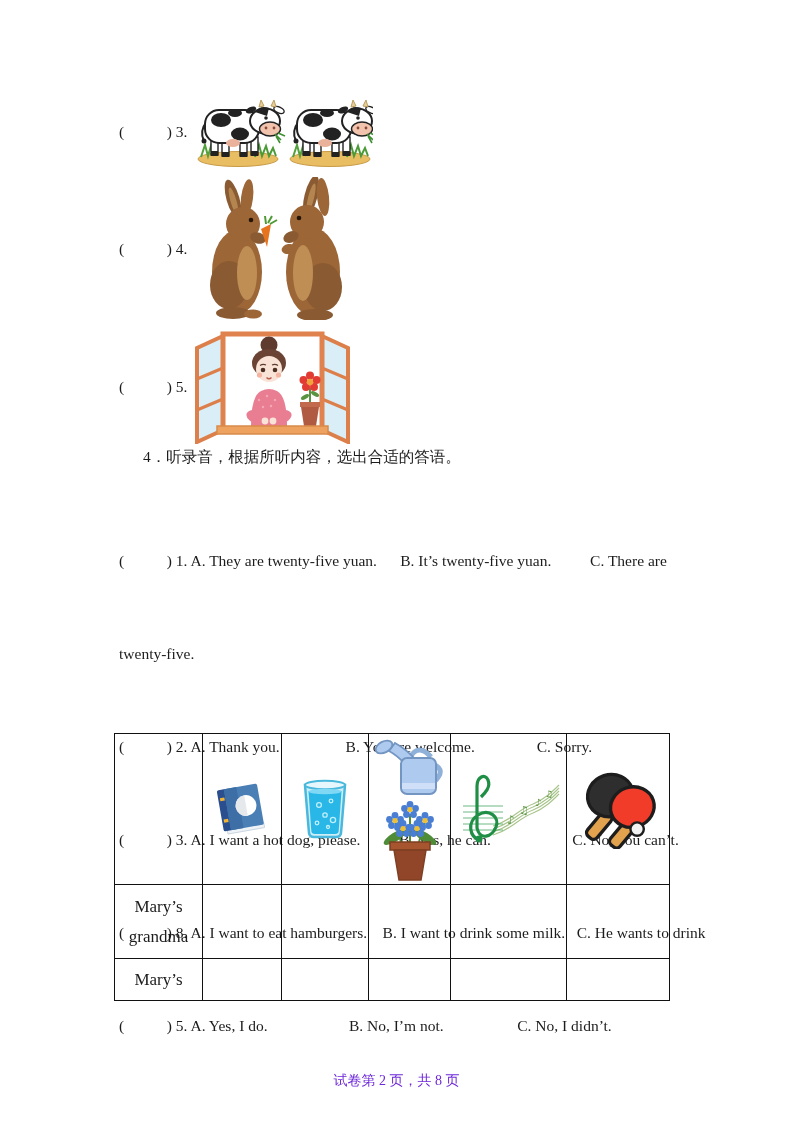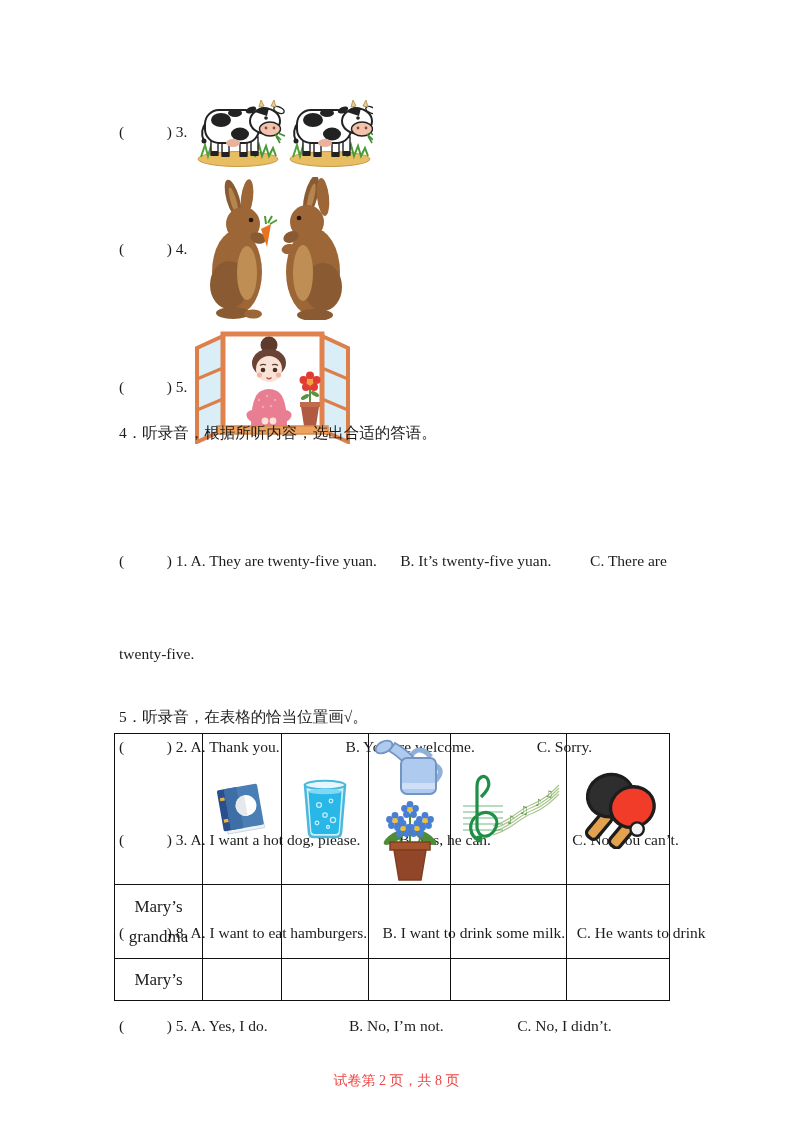--- a/index.html
+++ b/index.html
@@ -41,21 +41,21 @@
     overflow:hidden;
   }
   td.rowlabel{
     text-align:left;padding-left:9px;
     font-size:17px;line-height:30px;
     vertical-align:middle;
   }
   .footer{
     left:0;top:1072px;width:793px;
     text-align:center;font-size:14px;
-    color:#ef4444;
+    color:#6d28d9;
   }
   svg{display:block;}
 </style>
 </head>
 <body>
 
 <div class="page">
 
   <div class="abs pic-row" style="top:95px;height:73px;">
     <div class="pic-label">(           ) 3.</div>
@@ -180,31 +180,30 @@
           <circle cx="108.5" cy="50" r="4"></circle>
       </g>
       <circle cx="115" cy="52" r="3.2" fill="#f0a23c"></circle>
       <rect x="105" y="72" width="20" height="5" fill="#c26a4d"></rect>
       <polygon points="106,77 124,77 121,96 109,96" fill="#b05a41"></polygon>
 
       <rect x="22" y="96" width="111" height="8" fill="#eda25f" stroke="#d98a4a" stroke-width="1.5"></rect>
     </svg>
   </div>
 
-  <div class="abs sec-heading" style="top:423px;">4．听录音，根据所听内容，选出合适的答语。</div>
+  <div class="abs sec-heading" style="top:447px;margin-left:24px;">4．听录音，根据所听内容，选出合适的答语。</div>
   <div class="abs q-lines">
     <div class="q-line">(           ) 1. A. They are twenty-five yuan.      B. It’s twenty-five yuan.          C. There are</div>
     <div class="q-line">twenty-five.</div>
     <div class="q-line">(           ) 2. A. Thank you.                 B. You are welcome.                C. Sorry.</div>
     <div class="q-line">(           ) 3. A. I want a hot dog, please.          B. Yes, he can.                     C. No, you can’t.</div>
     <div class="q-line">(           ) 8. A. I want to eat hamburgers.    B. I want to drink some milk.   C. He wants to drink</div>
     <div class="q-line">(           ) 5. A. Yes, I do.                     B. No, I’m not.                   C. No, I didn’t.</div>
   </div>
 
-  <div class="abs sec-heading" style="top:707px;">5．听录音，在表格的恰当位置画√。</div>
 
   <table class="grid abs" style="left:114px;top:733px;">
     <colgroup>
       <col style="width:88px">
         <col style="width:79px">
         <col style="width:87px">
       <col style="width:82px">
         <col style="width:116px">
         <col style="width:103px">
     </colgroup>

